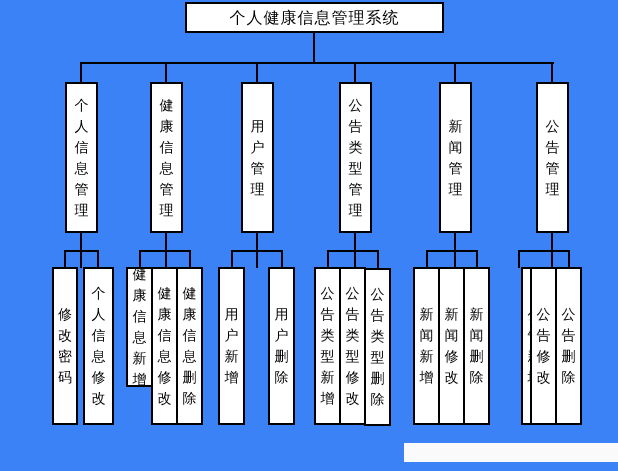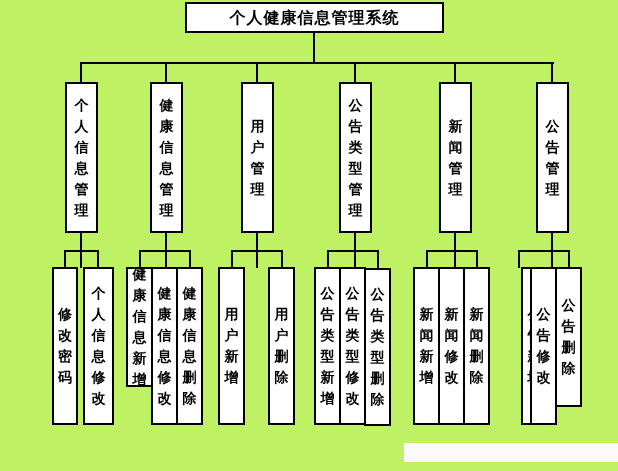--- a/index.html
+++ b/index.html
@@ -1,24 +1,23 @@
 <!DOCTYPE html>
 <html><head>
 <meta charset="utf-8">
 <style>
   html, body { margin: 0; padding: 0; background: #ffffff; }
   .stage {
     position: relative;
     width: 618px;
     height: 471px;
-    background: #bef264;
+    background: #3b82f6;
     overflow: hidden;
     font-family: "DejaVu Sans", sans-serif;
     color: #000000;
-    font-weight: bold;
   }
   .box {
     position: absolute;
     box-sizing: border-box;
     border: 2px solid #000000;
     background: #ffffff;
     display: flex;
     align-items: center;
     justify-content: center;
   }
@@ -157,19 +156,19 @@
   <div class="box" style="left:463px;top:267px;width:27px;height:158px">
     <span class="vlabel">新闻删除</span>
   </div>
 
   <div class="box" style="left:521px;top:267px;width:27px;height:158px">
     <span class="vlabel">公告新增</span>
   </div>
   <div class="box" style="left:530px;top:267px;width:27px;height:158px">
     <span class="vlabel">公告修改</span>
   </div>
-  <div class="box" style="left:555px;top:267px;width:27px;height:140px">
+  <div class="box" style="left:555px;top:267px;width:27px;height:158px">
     <span class="vlabel">公告删除</span>
   </div>
 
   <div class="watermark"></div>
 
 </div>
 
 </body></html>

